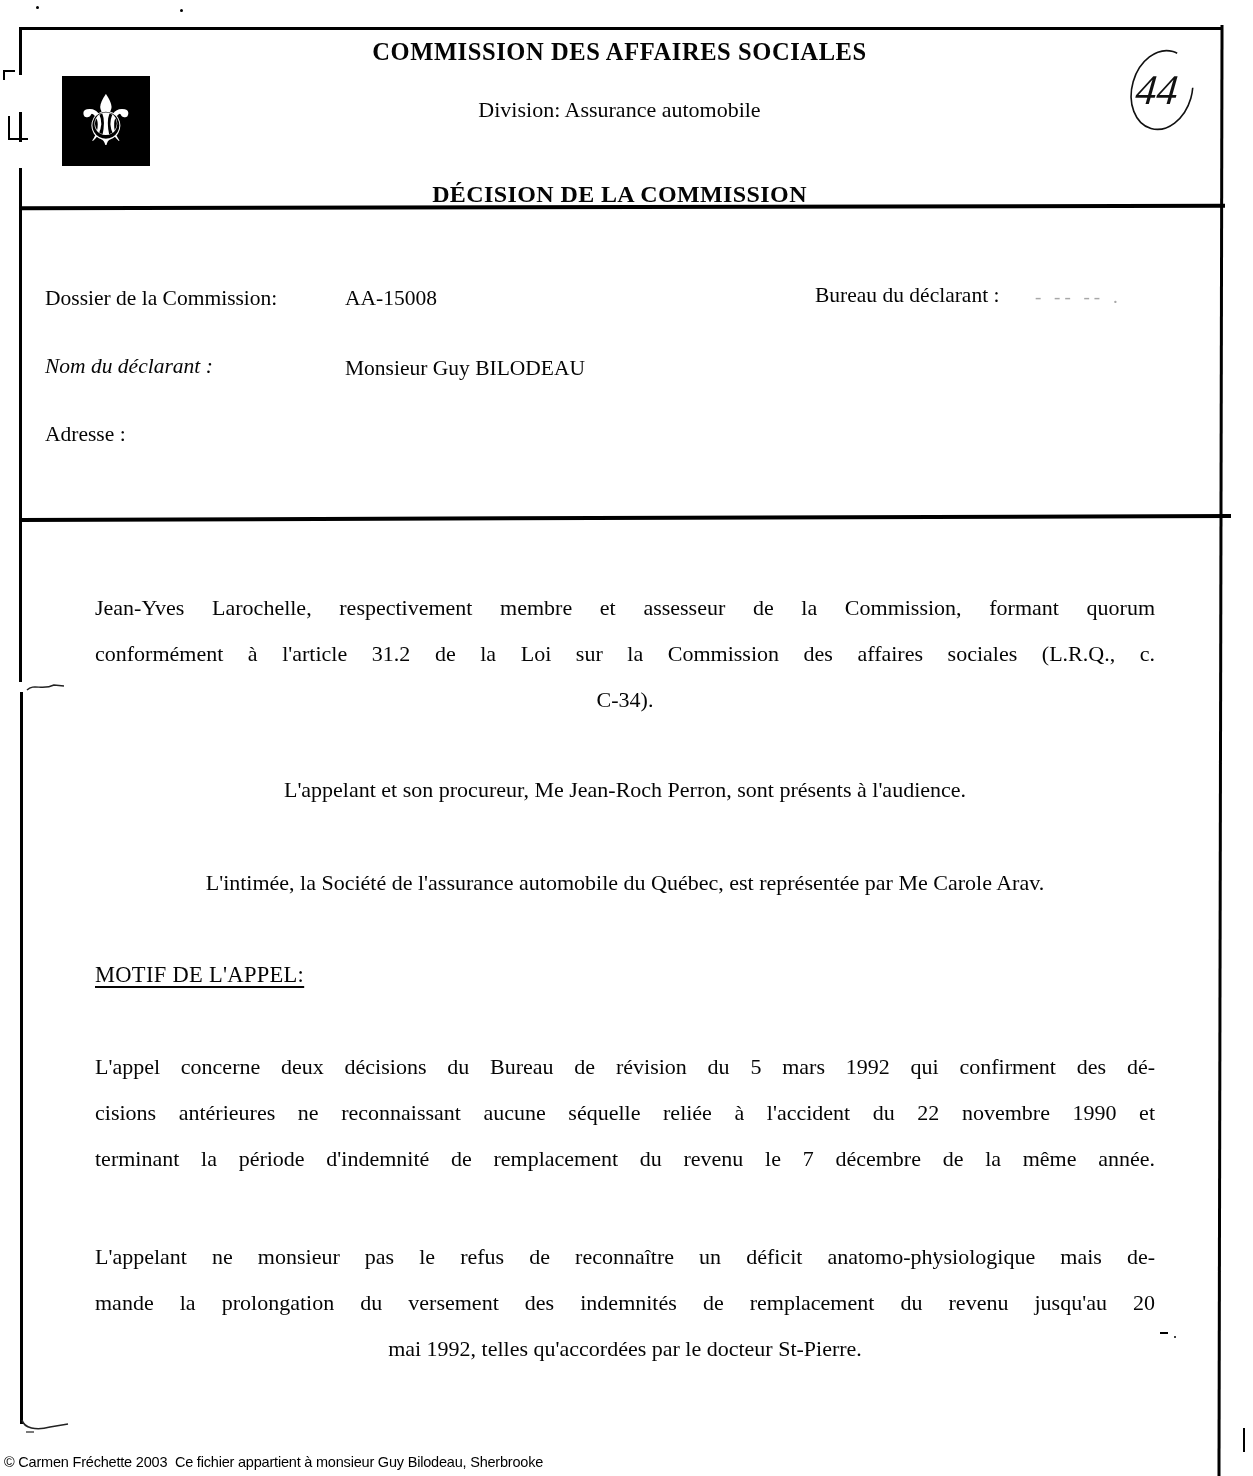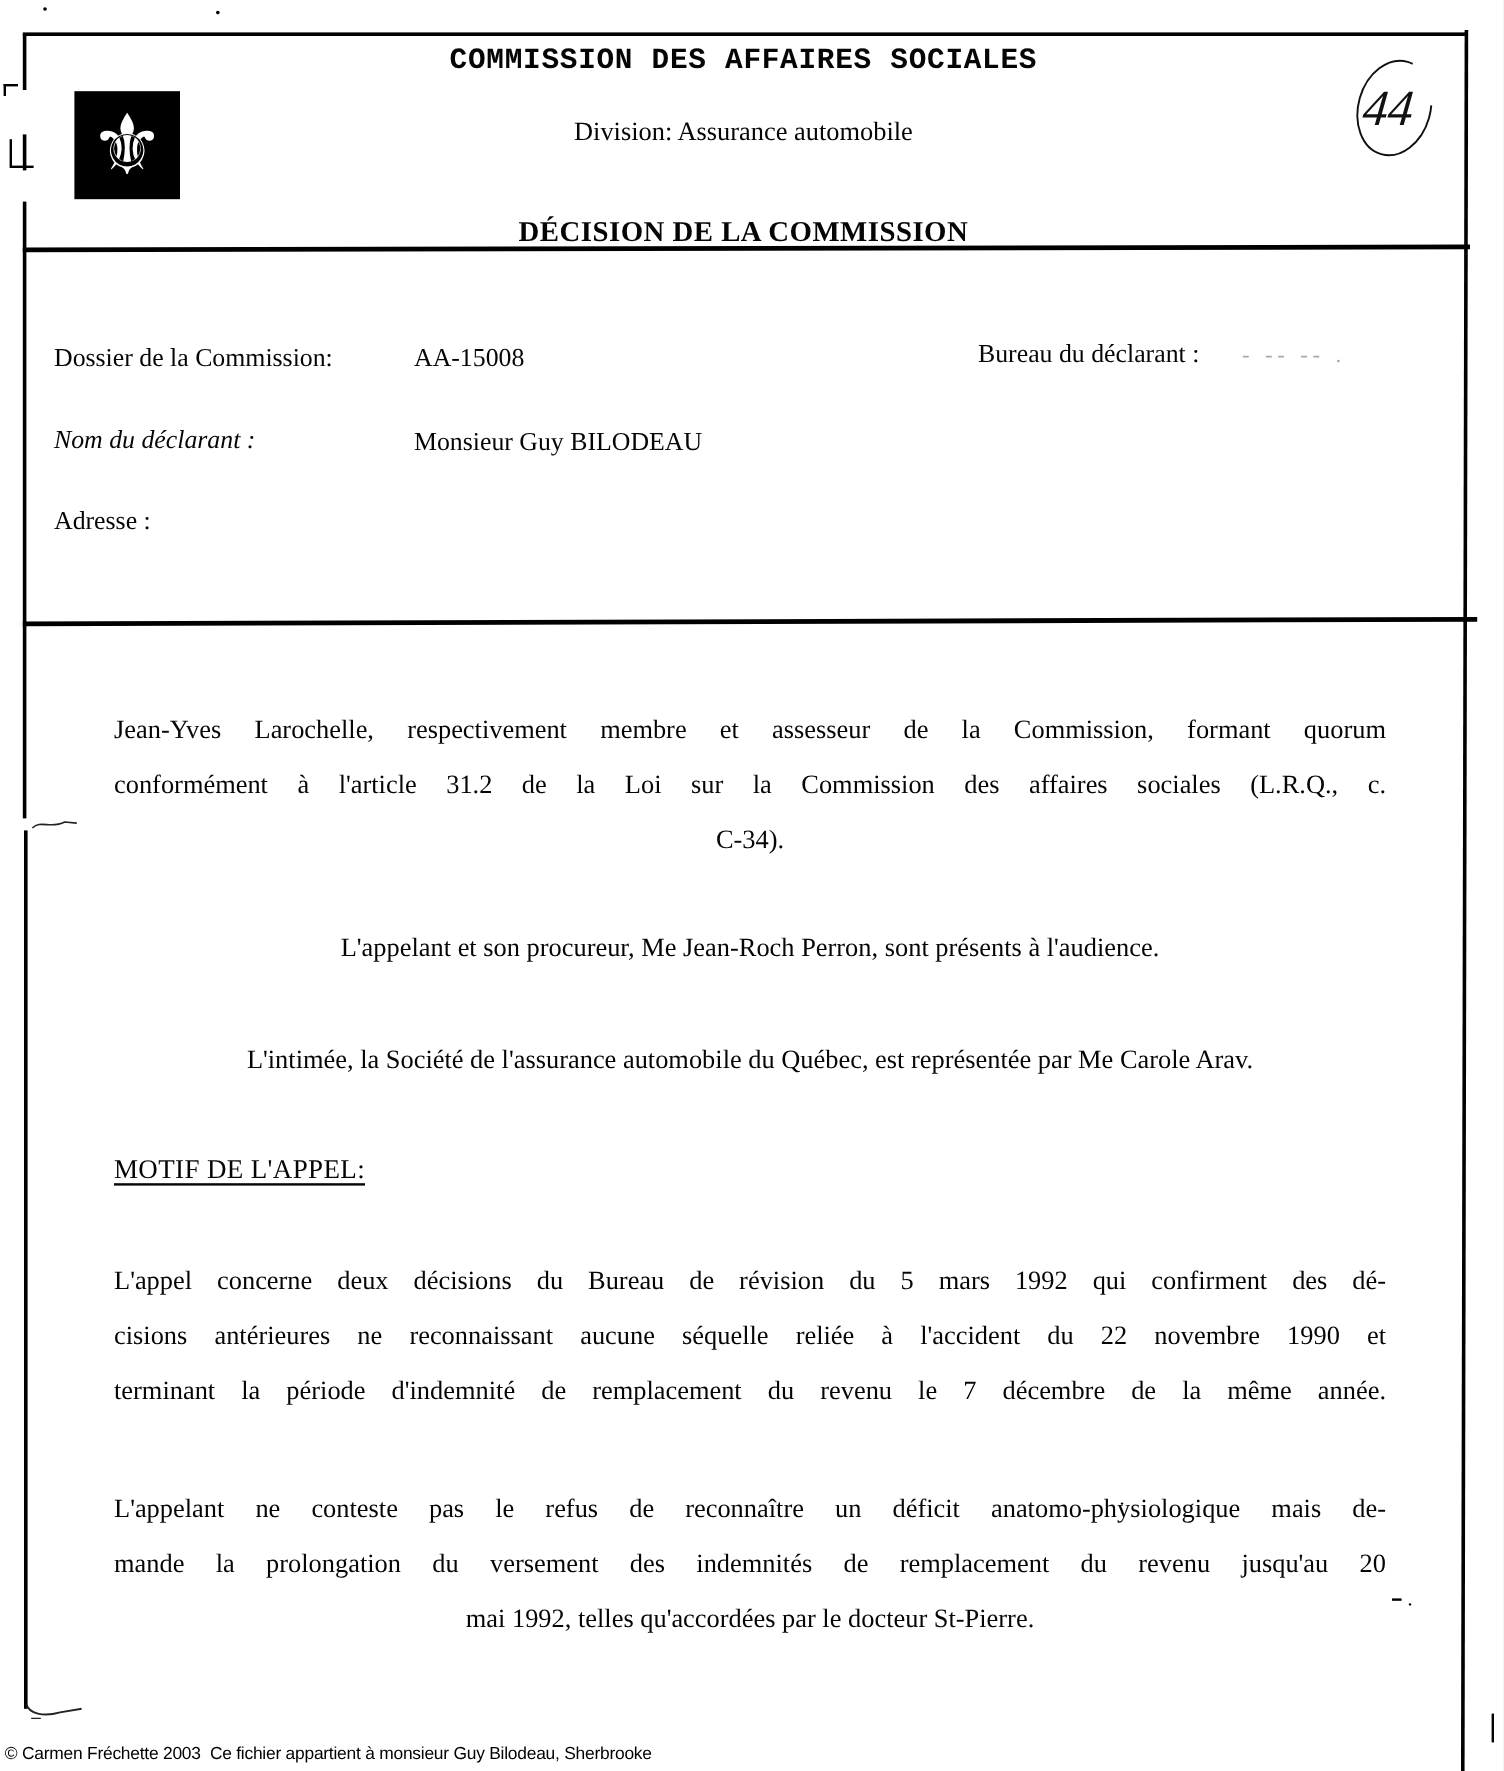--- a/index.html
+++ b/index.html
@@ -20,21 +20,21 @@
   .hrule.r3 { left: 19px;  top: 516px; width: 1212px; height: 4px; transform: rotate(-0.18deg); }
   .vrule { position: absolute; background: #000; width: 3px; }
   .vl-a { left: 19px; top: 28px;  height: 47px; }
   .vl-b { left: 19px; top: 112px; height: 30px; }
   .vl-c { left: 19px; top: 168px; height: 514px; }
   .vl-d { left: 20px; top: 692px; height: 732px; }
   .vr-a { left: 1219px; top: 25px; height: 1451px; width: 3px; transform: rotate(0.12deg); }
   
   .org-title {
     position: absolute; left: 19px; top: 38px; width: 1201px;
-    text-align: center; font-size: 24.5px; font-weight: bold; letter-spacing: 0.6px; font-family: Liberation Mono, monospace;
+    text-align: center; font-size: 24.5px; font-weight: bold; letter-spacing: 0.6px;
   }
   .division-line {
     position: absolute; left: 19px; top: 97px; width: 1201px;
     text-align: center; font-size: 22px;
   }
   .doc-title {
     position: absolute; left: 19px; top: 143px; width: 1201px;
     text-align: center; font-size: 24px; font-weight: bold; letter-spacing: 0.4px; margin-top: 38px;
   }
   .logo-box {
@@ -120,21 +120,21 @@
     <div class="line mt-p2">L'appelant et son procureur, Me Jean-Roch Perron, sont présents à l'audience.</div>
 
     <div class="line mt-p3">L'intimée, la Société de l'assurance automobile du Québec, est représentée par Me Carole Arav.</div>
 
     <div class="motif-heading mt-h">MOTIF DE L'APPEL:</div>
 
     <div class="line just mt-p4">L'appel concerne deux décisions du Bureau de révision du 5 mars 1992 qui confirment des dé-</div>
     <div class="line just">cisions antérieures ne reconnaissant aucune séquelle reliée à l'accident du 22 novembre 1990 et</div>
     <div class="line just">terminant la période d'indemnité de remplacement du revenu le 7 décembre de la même année.</div>
 
-    <div class="line just mt-p5">L'appelant ne conteste pas le refus de reconnaître un déficit anatomo-physiologique mais de-</div>
+    <div class="line just mt-p5">L'appelant ne monsieur pas le refus de reconnaître un déficit anatomo-physiologique mais de-</div>
     <div class="line just">mande la prolongation du versement des indemnités de remplacement du revenu jusqu'au 20</div>
     <div class="line">mai 1992, telles qu'accordées par le docteur St-Pierre.</div>
   </div>
 
   <div class="footer-line">© Carmen Fréchette 2003  Ce fichier appartient à monsieur Guy Bilodeau, Sherbrooke</div>
 
   <div class="artifact dot" style="left:180px; top:9px;"></div>
   <div class="artifact dot" style="left:36px; top:6px;"></div>
   <div class="artifact" style="left:3px; top:70px; width:12px; height:2px;"></div>
   <div class="artifact" style="left:3px; top:70px; width:2px; height:10px;"></div>

